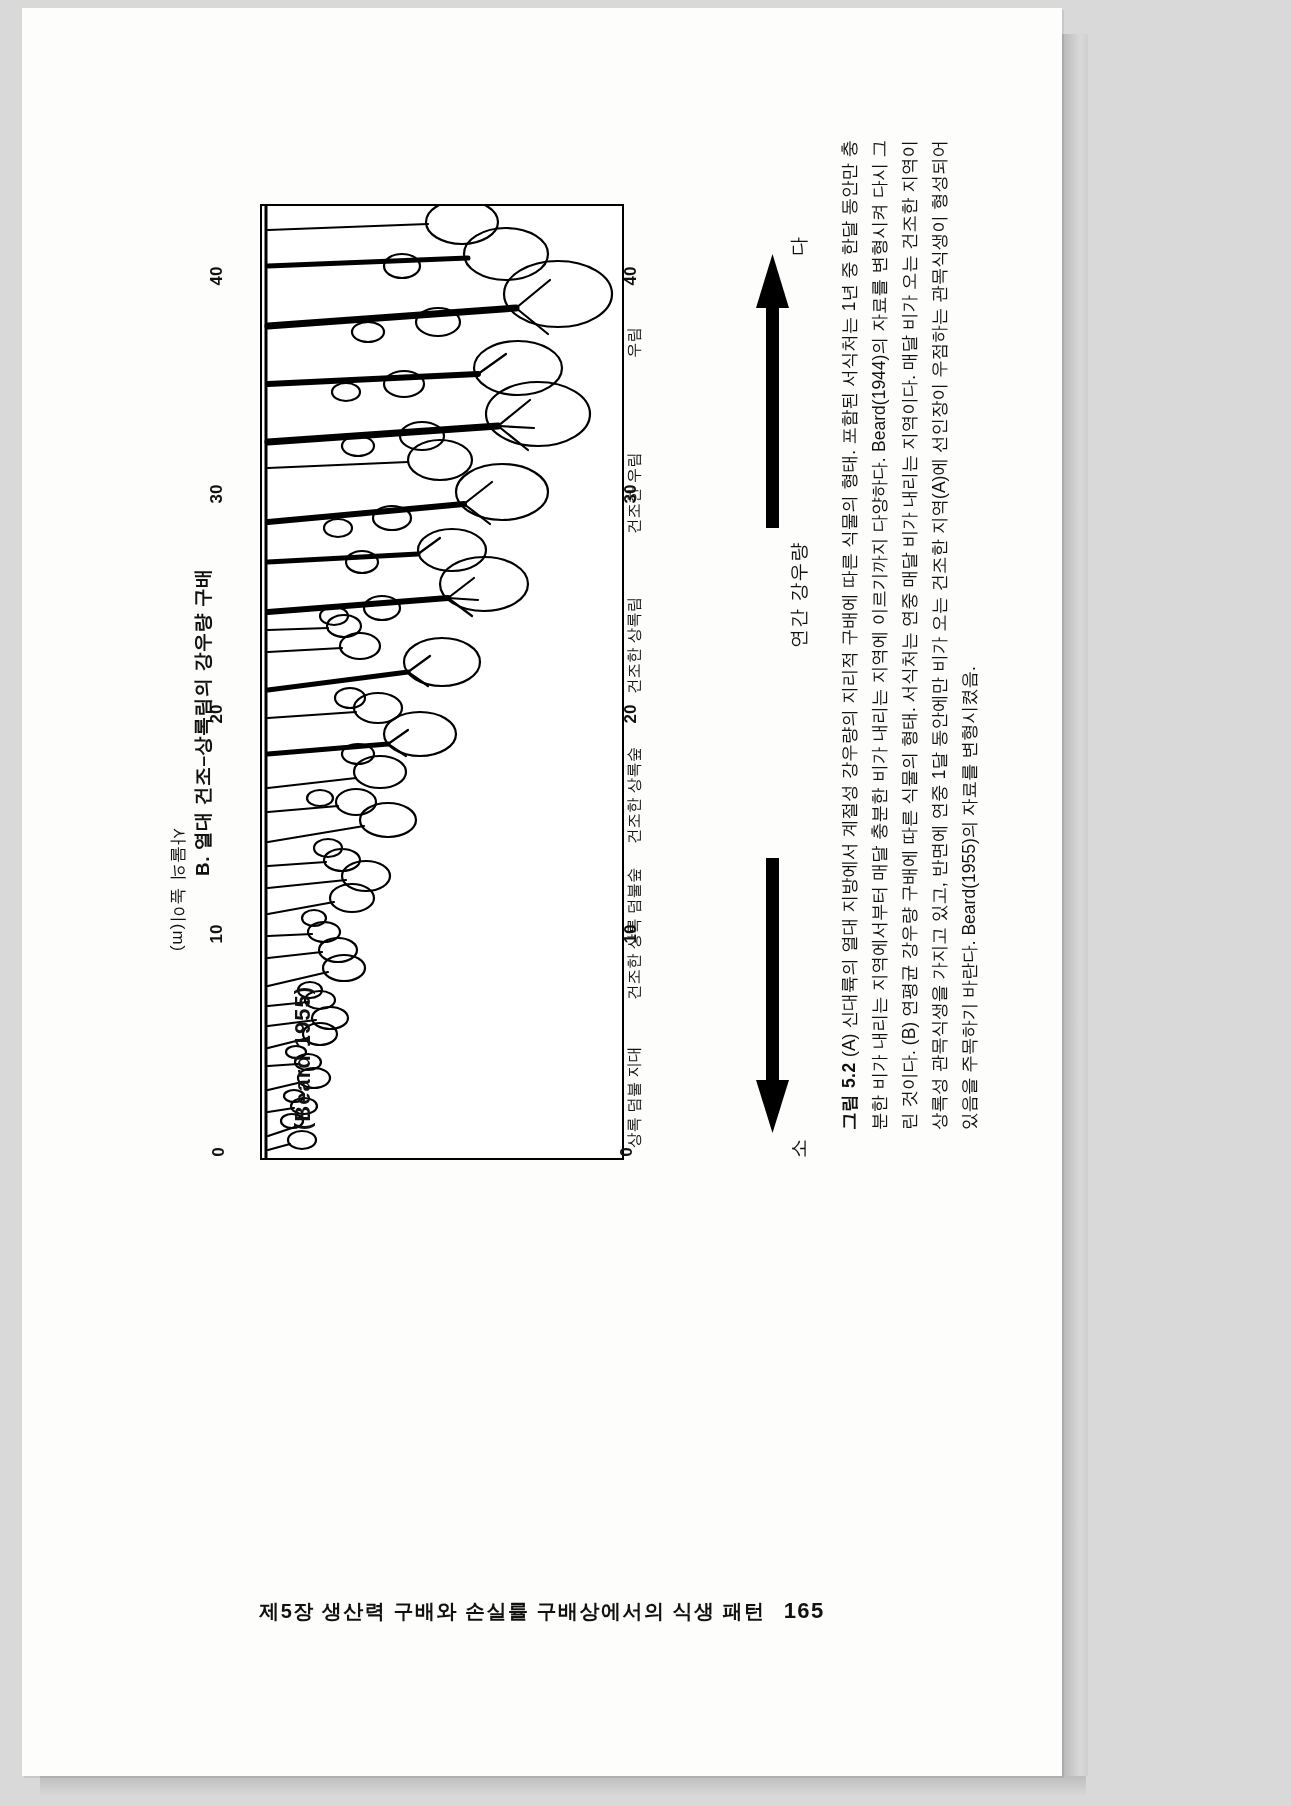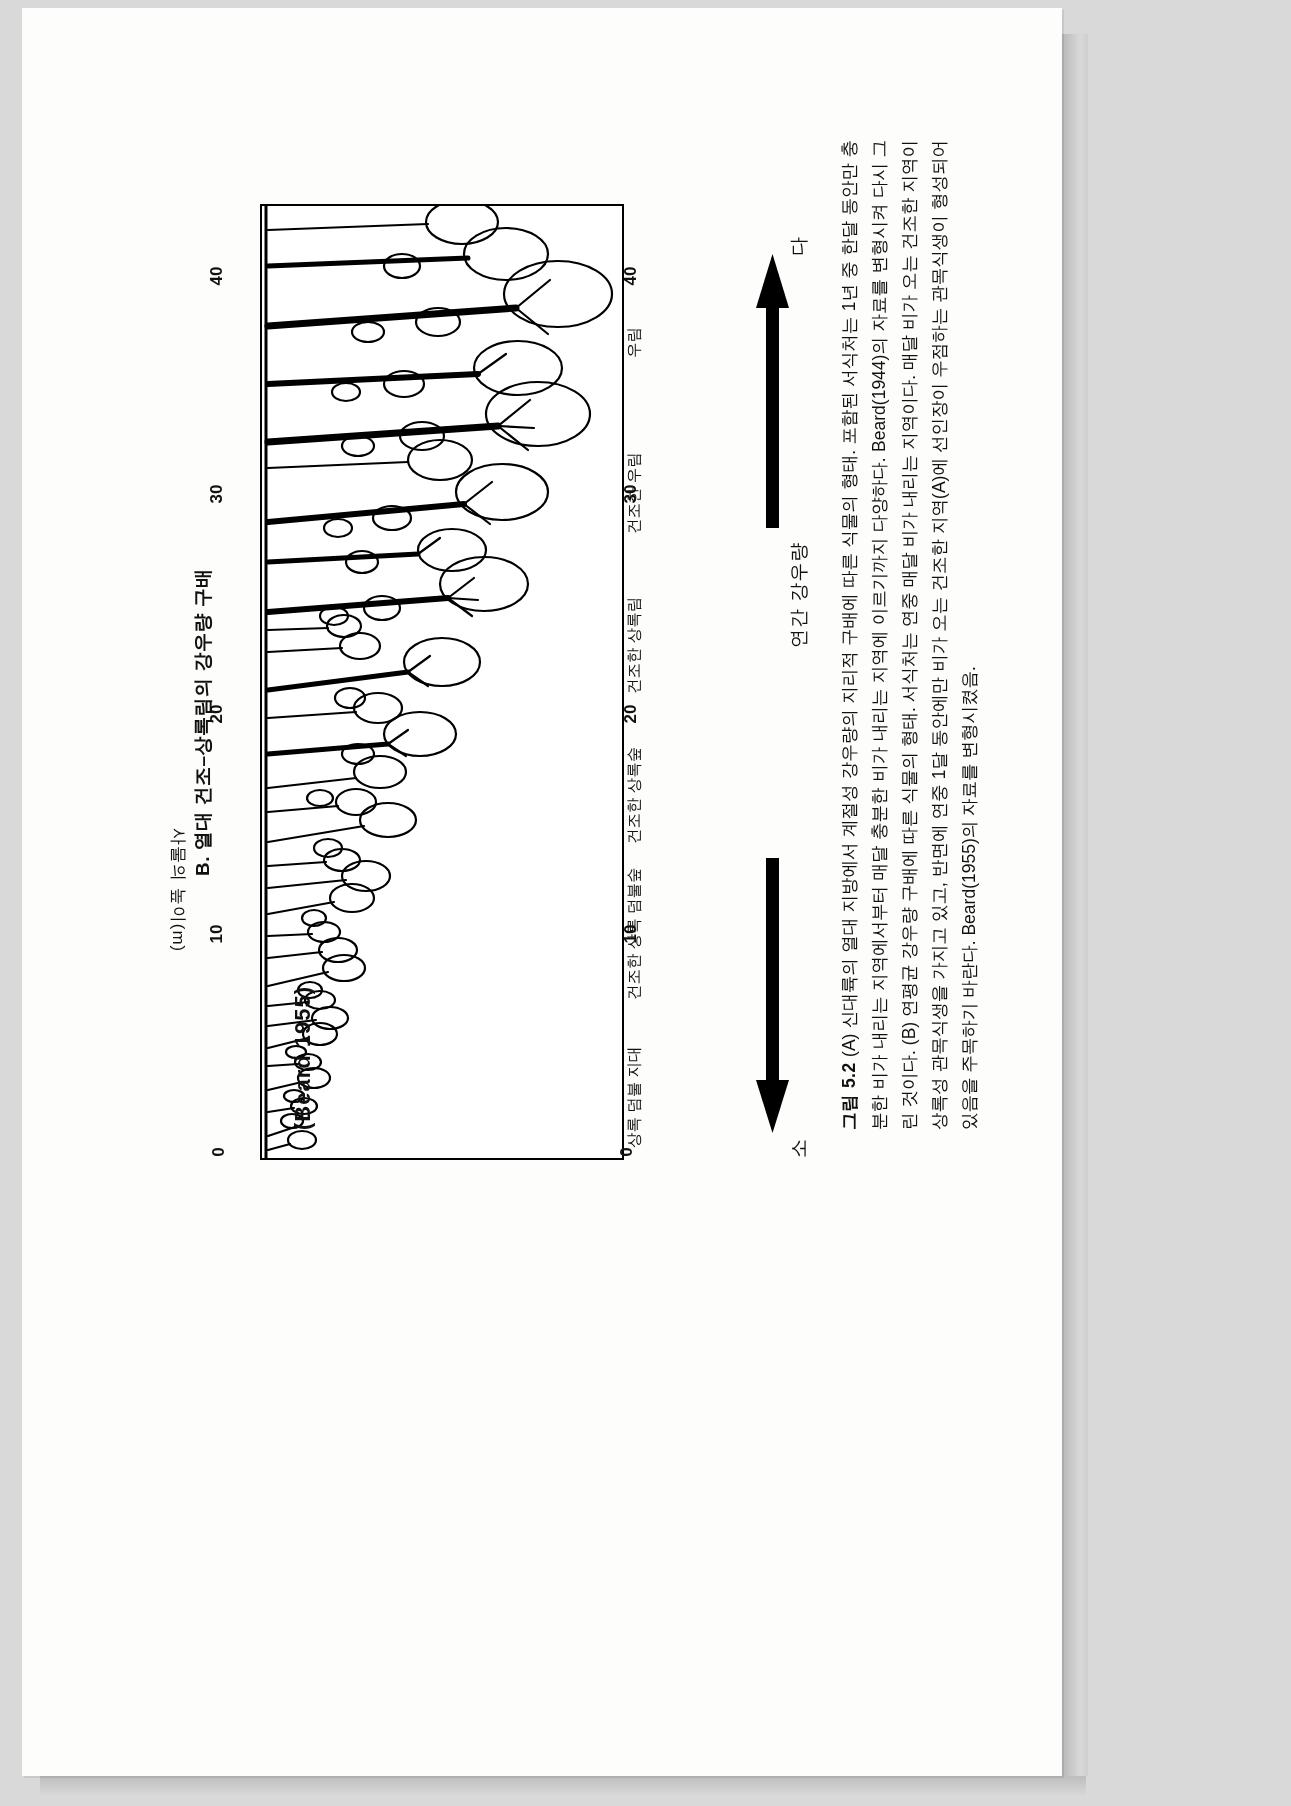--- a/index.html
+++ b/index.html
@@ -363,16 +363,19 @@
         <div class="grad-title">연간 강우량</div>
         <div class="grad-end" style="left:34px;top:940px;">소</div>
         <div class="grad-end" style="left:34px;top:38px;">다</div>
       </div>
 
       <div class="caption">
         <span class="fig-no">그림 5.2</span>
         <span>(A) 신대륙의 열대 지방에서 계절성 강우량의 지리적 구배에 따른 식물의 형태. 포함된 서식처는 1년 중 한달 동안만 충분한 비가 내리는 지역에서부터 매달 충분한 비가 내리는 지역에 이르기까지 다양하다. Beard(1944)의 자료를 변형시켜 다시 그린 것이다. (B) 연평균 강우량 구배에 따른 식물의 형태. 서식처는 연중 매달 비가 내리는 지역이다. 매달 비가 오는 건조한 지역이 상록성 관목식생을 가지고 있고, 반면에 연중 1달 동안에만 비가 오는 건조한 지역(A)에 선인장이 우점하는 관목식생이 형성되어 있음을 주목하기 바란다. Beard(1955)의 자료를 변형시켰음.</span>
       </div>
 
+      <div class="footer">
+        <span>제5장 생산력 구배와 손실률 구배상에서의 식생 패턴</span><span class="pageno">165</span>
+      </div>
 
     </div>
   </div>
 </div>
 
 </body></html>

